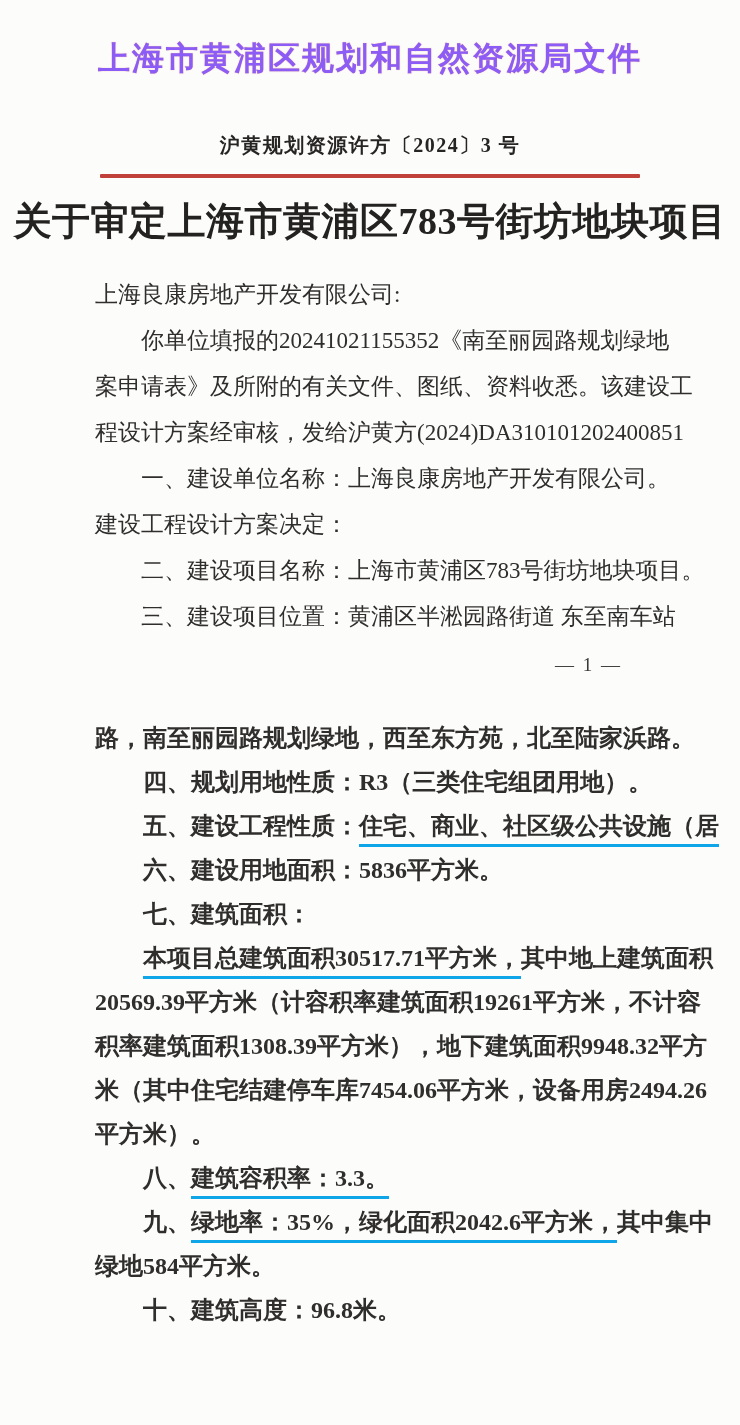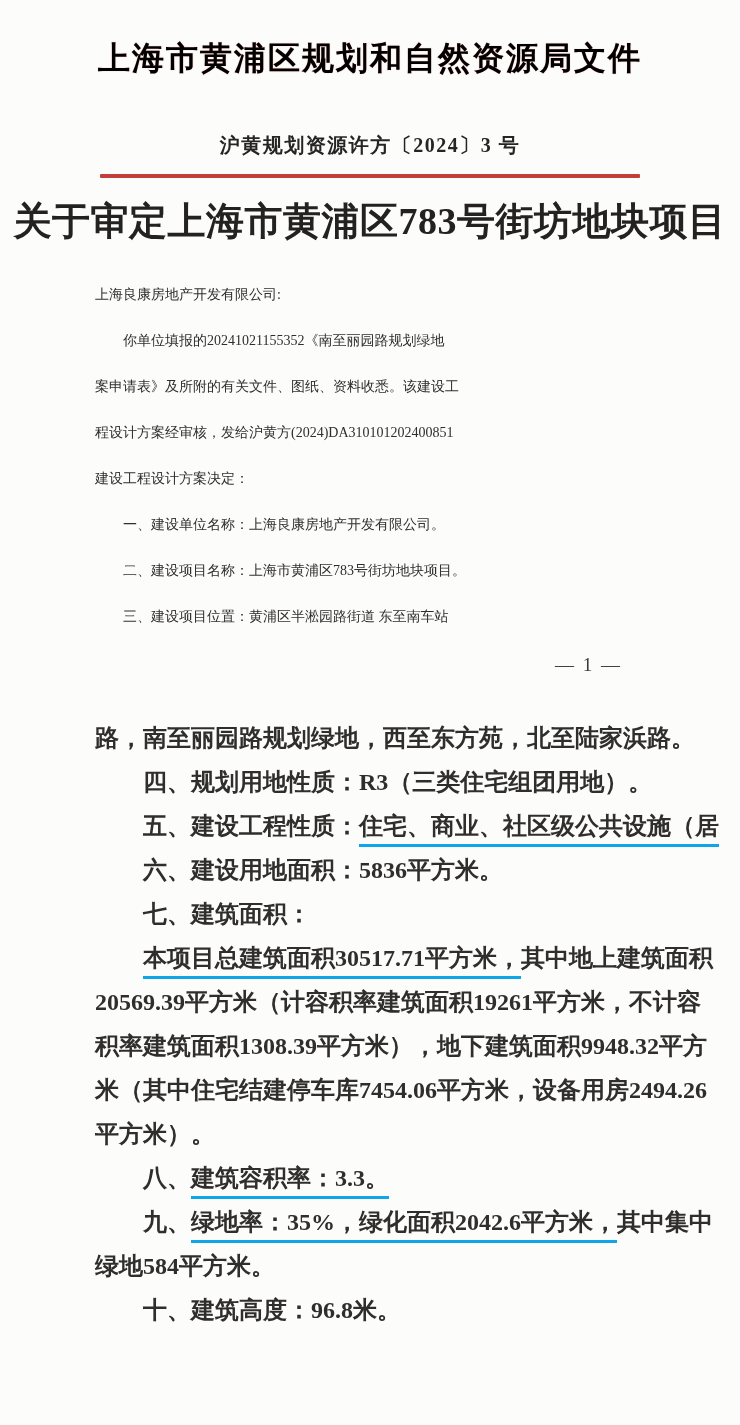--- a/index.html
+++ b/index.html
@@ -13,21 +13,21 @@
     overflow: hidden;
     font-family: "Liberation Serif", "DejaVu Serif", serif;
     color: #2f2e2c;
   }
   .org-title {
     margin-top: 36px;
     text-align: center;
     font-size: 32px;
     font-weight: bold;
     letter-spacing: 2px;
-    color: #000000;
+    color: #8b5cf6;
     line-height: 44px;
     text-shadow: 0 0 1px rgba(222,42,29,0.45);
   }
   .doc-number {
     margin-top: 52px;
     text-align: center;
     font-size: 20px;
     font-weight: bold;
     letter-spacing: 1.5px;
     color: #262523;
@@ -45,21 +45,21 @@
     text-align: center;
     font-size: 38px;
     font-weight: bold;
     color: #232220;
     line-height: 45px;
     letter-spacing: 0.5px;
   }
   .body1 {
     margin-top: 28px;
     padding: 0 57px 0 95px;
-    font-size: 14px;
+    font-size: 23px;
     line-height: 46px;
     font-weight: 500;
   }
   .body2 {
     margin-top: 30px;
     padding: 0 57px 0 95px;
     font-size: 24px;
     line-height: 44px;
     font-weight: 700;
   }
@@ -92,22 +92,22 @@
 
   <div class="doc-title">
     <div class="title-l1">关于审定上海市黄浦区783号街坊地块项目</div>
   </div>
 
   <div class="body1">
     <p class="line">上海良康房地产开发有限公司:</p>
     <p class="line indent">你单位填报的20241021155352《南至丽园路规划绿地</p>
     <p class="line">案申请表》及所附的有关文件、图纸、资料收悉。该建设工</p>
     <p class="line">程设计方案经审核，发给沪黄方(2024)DA310101202400851</p>
+    <p class="line indent">一、建设单位名称：上海良康房地产开发有限公司。</p>
     <p class="line">建设工程设计方案决定：</p>
-    <p class="line indent">一、建设单位名称：上海良康房地产开发有限公司。</p>
     <p class="line indent">二、建设项目名称：上海市黄浦区783号街坊地块项目。</p>
     <p class="line indent">三、建设项目位置：黄浦区半淞园路街道 东至南车站</p>
   </div>
 
   <div class="pagenum">— 1 —</div>
 
   <div class="body2">
     <p class="line">路，南至丽园路规划绿地，西至东方苑，北至陆家浜路。</p>
     <p class="line indent">四、规划用地性质：R3（三类住宅组团用地）。</p>
     <p class="line indent"><span>五、建设工程性质：</span><span class="rl">住宅、商业、社区级公共设施（居</span></p>

